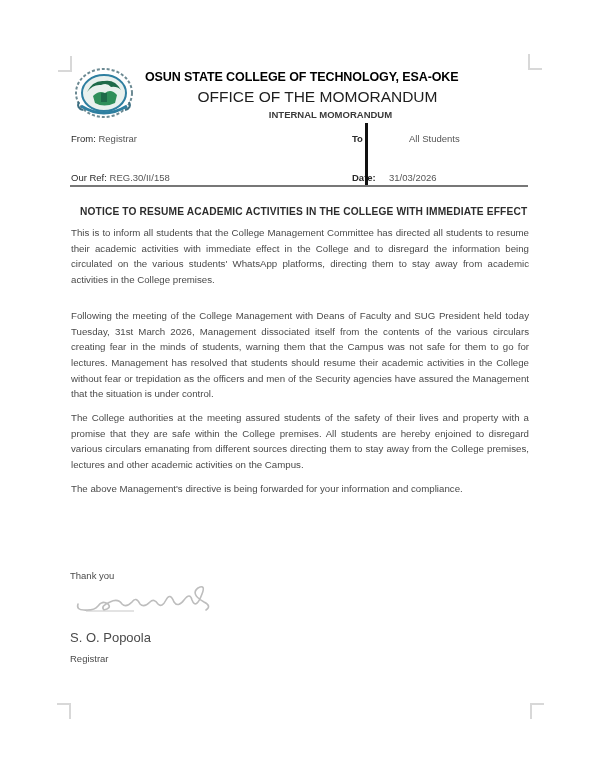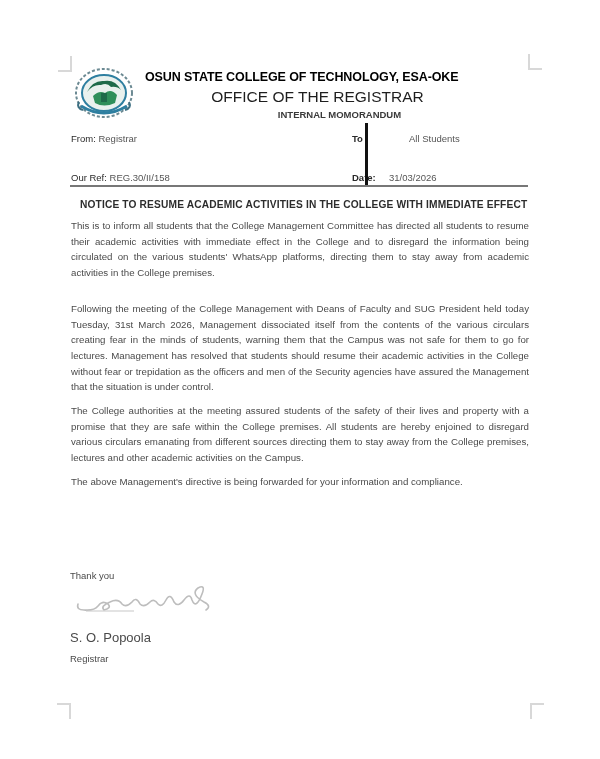--- a/index.html
+++ b/index.html
@@ -51,21 +51,21 @@
       left: 140px;
       top: 88px;
       width: 355px;
       text-align: center;
       font-size: 15.5px;
       color: #1e1e1e;
       white-space: nowrap;
     }
     .header-line3 {
       position: absolute;
-      left: 148px;
+      left: 139px;
       top: 109px;
       width: 355px;
       text-align: center;
       font-size: 9.5px;
       font-weight: bold;
       color: #3a3a3a;
       white-space: nowrap;
       padding-left: 28px;
       box-sizing: border-box;
     }
@@ -106,21 +106,21 @@
       left: 71px;
       top: 193px;
       width: 458px;
     }
     .notice-title {
       font-size: 10.2px;
       font-weight: bold;
       color: #2d2d2d;
       line-height: 13px;
       letter-spacing: 0.15px;
-      margin: 5px 0 7px 0;
+      margin: 12px 0 7px 0;
       text-align: justify;
       padding-left: 9px;
     }
     .para {
       font-size: 9.7px;
       line-height: 15.7px;
       color: #4a4a4a;
       text-align: justify;
       margin: 0 0 8px 0;
     }
@@ -171,21 +171,21 @@
     <path d="M14 26 Q20 14 31 15 Q42 13 48 24 Q44 20 38 21 Q34 16 28 19 Q20 18 14 26 Z" fill="#1f6b4a"></path>
     <path d="M20 30 Q26 24 32 27 Q38 22 44 29 L42 37 Q31 42 22 37 Z" fill="#2f8f5a"></path>
     <rect x="28" y="27" width="6" height="9" fill="#1f6b4a"></rect>
     <path d="M8 40 Q31 54 54 40" fill="none" stroke="#2e7fa0" stroke-width="3"></path>
     <path d="M6 36 Q3 42 10 44" fill="none" stroke="#3c6f82" stroke-width="2"></path>
     <path d="M56 36 Q59 42 52 44" fill="none" stroke="#3c6f82" stroke-width="2"></path>
   </svg>
 </div>
 
 <div class="header-line1">OSUN STATE COLLEGE OF TECHNOLOGY, ESA-OKE</div>
-<div class="header-line2">OFFICE OF THE REGISTRAR</div>
+<div class="header-line2">OFFICE OF THE MOMORANDUM</div>
 <div class="header-line3">INTERNAL MOMORANDUM</div>
 
 <div class="meta from">
   <b>From:</b>
   <span>Registrar</span>
 </div>
 <div class="meta to-label">To</div>
 <div class="meta to-value">All Students</div>
 
 <div class="meta ref">

